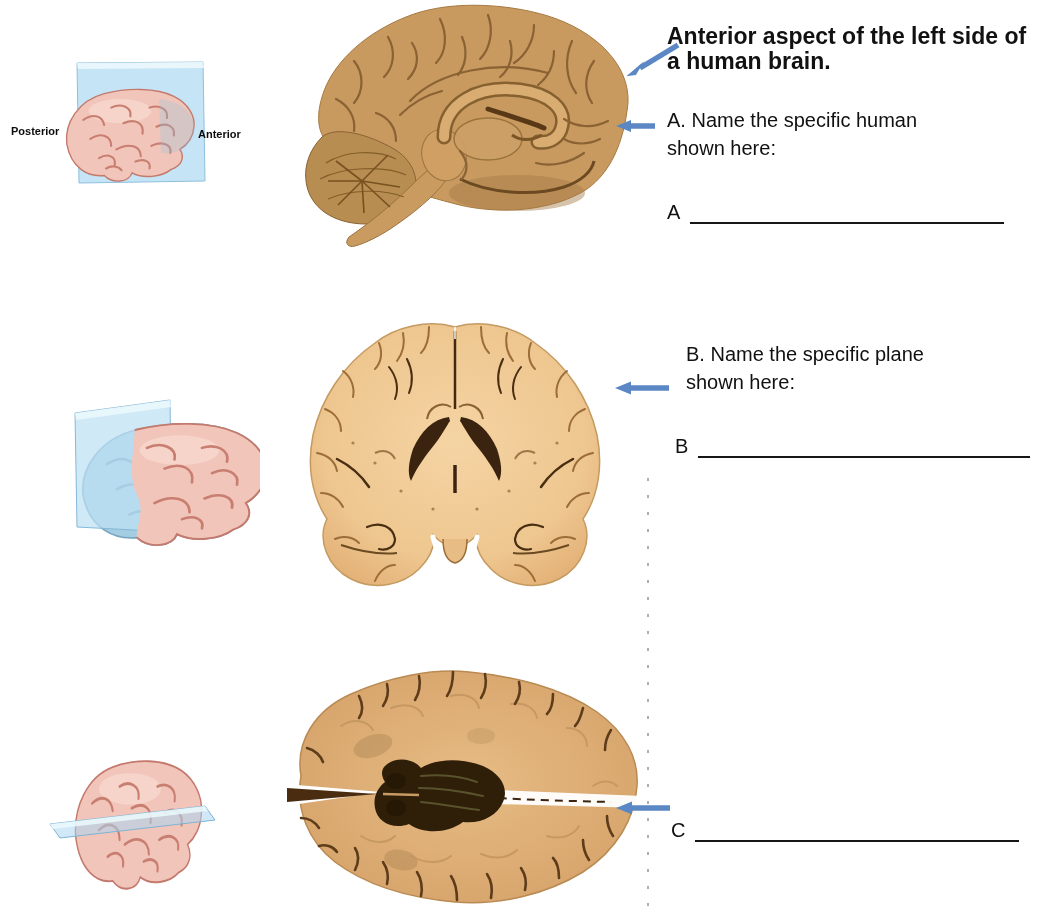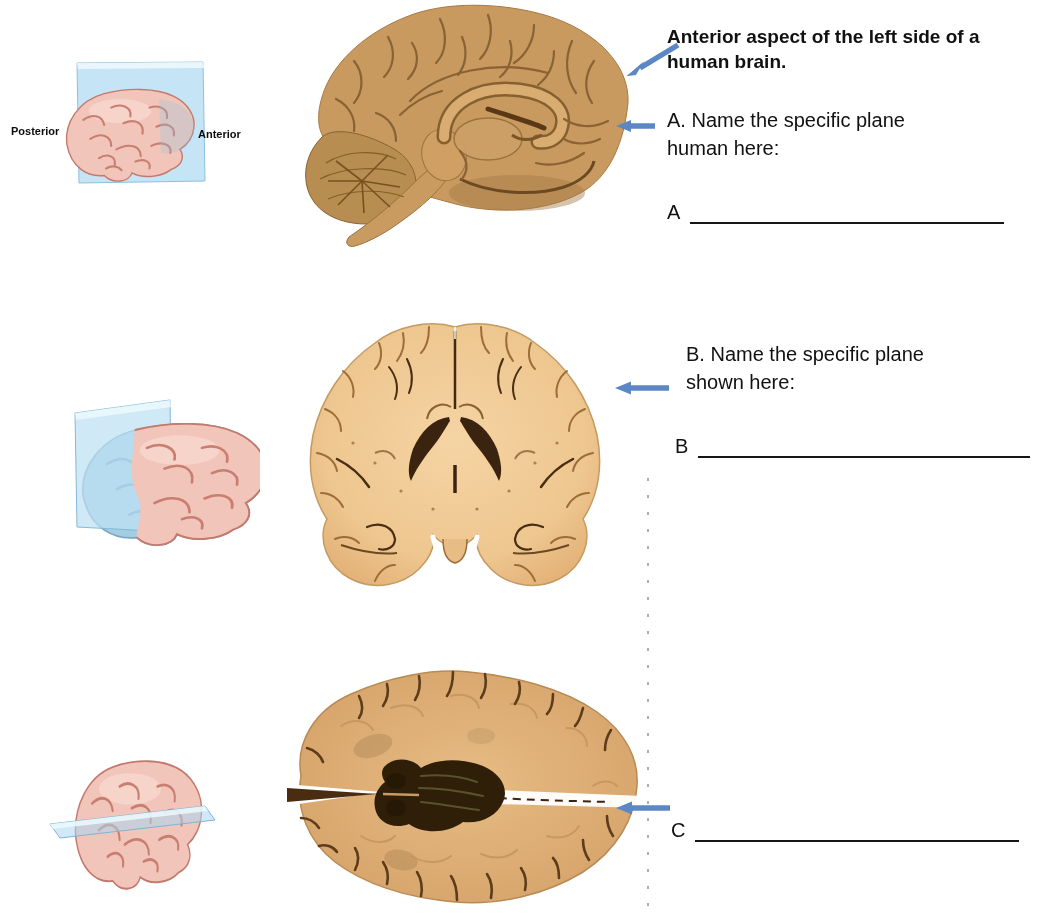--- a/index.html
+++ b/index.html
@@ -2,21 +2,21 @@
 <html><head>
 <meta charset="utf-8">
 <style>
   html,body{margin:0;padding:0;background:#ffffff;}
   .page{
     position:relative;width:1037px;height:919px;background:#ffffff;overflow:hidden;
     font-family:"Liberation Sans", sans-serif;color:#111;
   }
   .abs{position:absolute;}
   .olabel{font-size:11px;font-weight:700;color:#0c0c0c;white-space:nowrap;padding-left:8px;}
-  .caption{font-size:19px;font-weight:700;line-height:25px;width:362px;}
+  .caption{font-size:23px;font-weight:700;line-height:25px;width:362px;}
   .prompt{font-size:20px;line-height:28px;width:278px;}
   .answer-row{display:flex;align-items:flex-end;}
   .answer-letter{font-size:20px;line-height:24px;margin-right:10px;}
   .answer-line{display:inline-block;height:24px;border-bottom:2px solid #161616;}
   .guide-dashes{
     width:2px;
     background:repeating-linear-gradient(to bottom,#6f6f6f 0 3px,transparent 3px 17px);
     opacity:.55;
   }
   svg{display:block;}
@@ -312,21 +312,21 @@
   </div>
   <div class="abs" style="left:612px;top:799px;">
     <svg width="62" height="18" viewBox="0 0 62 18">
       <path d="M58,9 L20,9" stroke="#5b87c4" stroke-width="5.5" fill="none"></path>
       <polygon points="4,9 20,2.5 20,15.5" fill="#5b87c4"></polygon>
     </svg>
   </div>
 
   <div class="abs caption" style="left:667px;top:24px;">Anterior aspect of the left side of a human brain.</div>
 
-  <div class="abs prompt" style="left:667px;top:106px;">A. Name the specific plane human here:</div>
+  <div class="abs prompt" style="left:667px;top:106px;">A. Name the specific human shown here:</div>
   <div class="abs answer-row" style="left:667px;top:198px;">
     <span class="answer-letter">A</span>
     <span class="answer-line" style="width:314px;"></span>
   </div>
 
   <div class="abs prompt" style="left:671px;top:340px;margin-left:15px;">B. Name the specific plane shown here:</div>
   <div class="abs answer-row" style="left:675px;top:432px;">
     <span class="answer-letter">B</span>
     <span class="answer-line" style="width:332px;"></span>
   </div>

